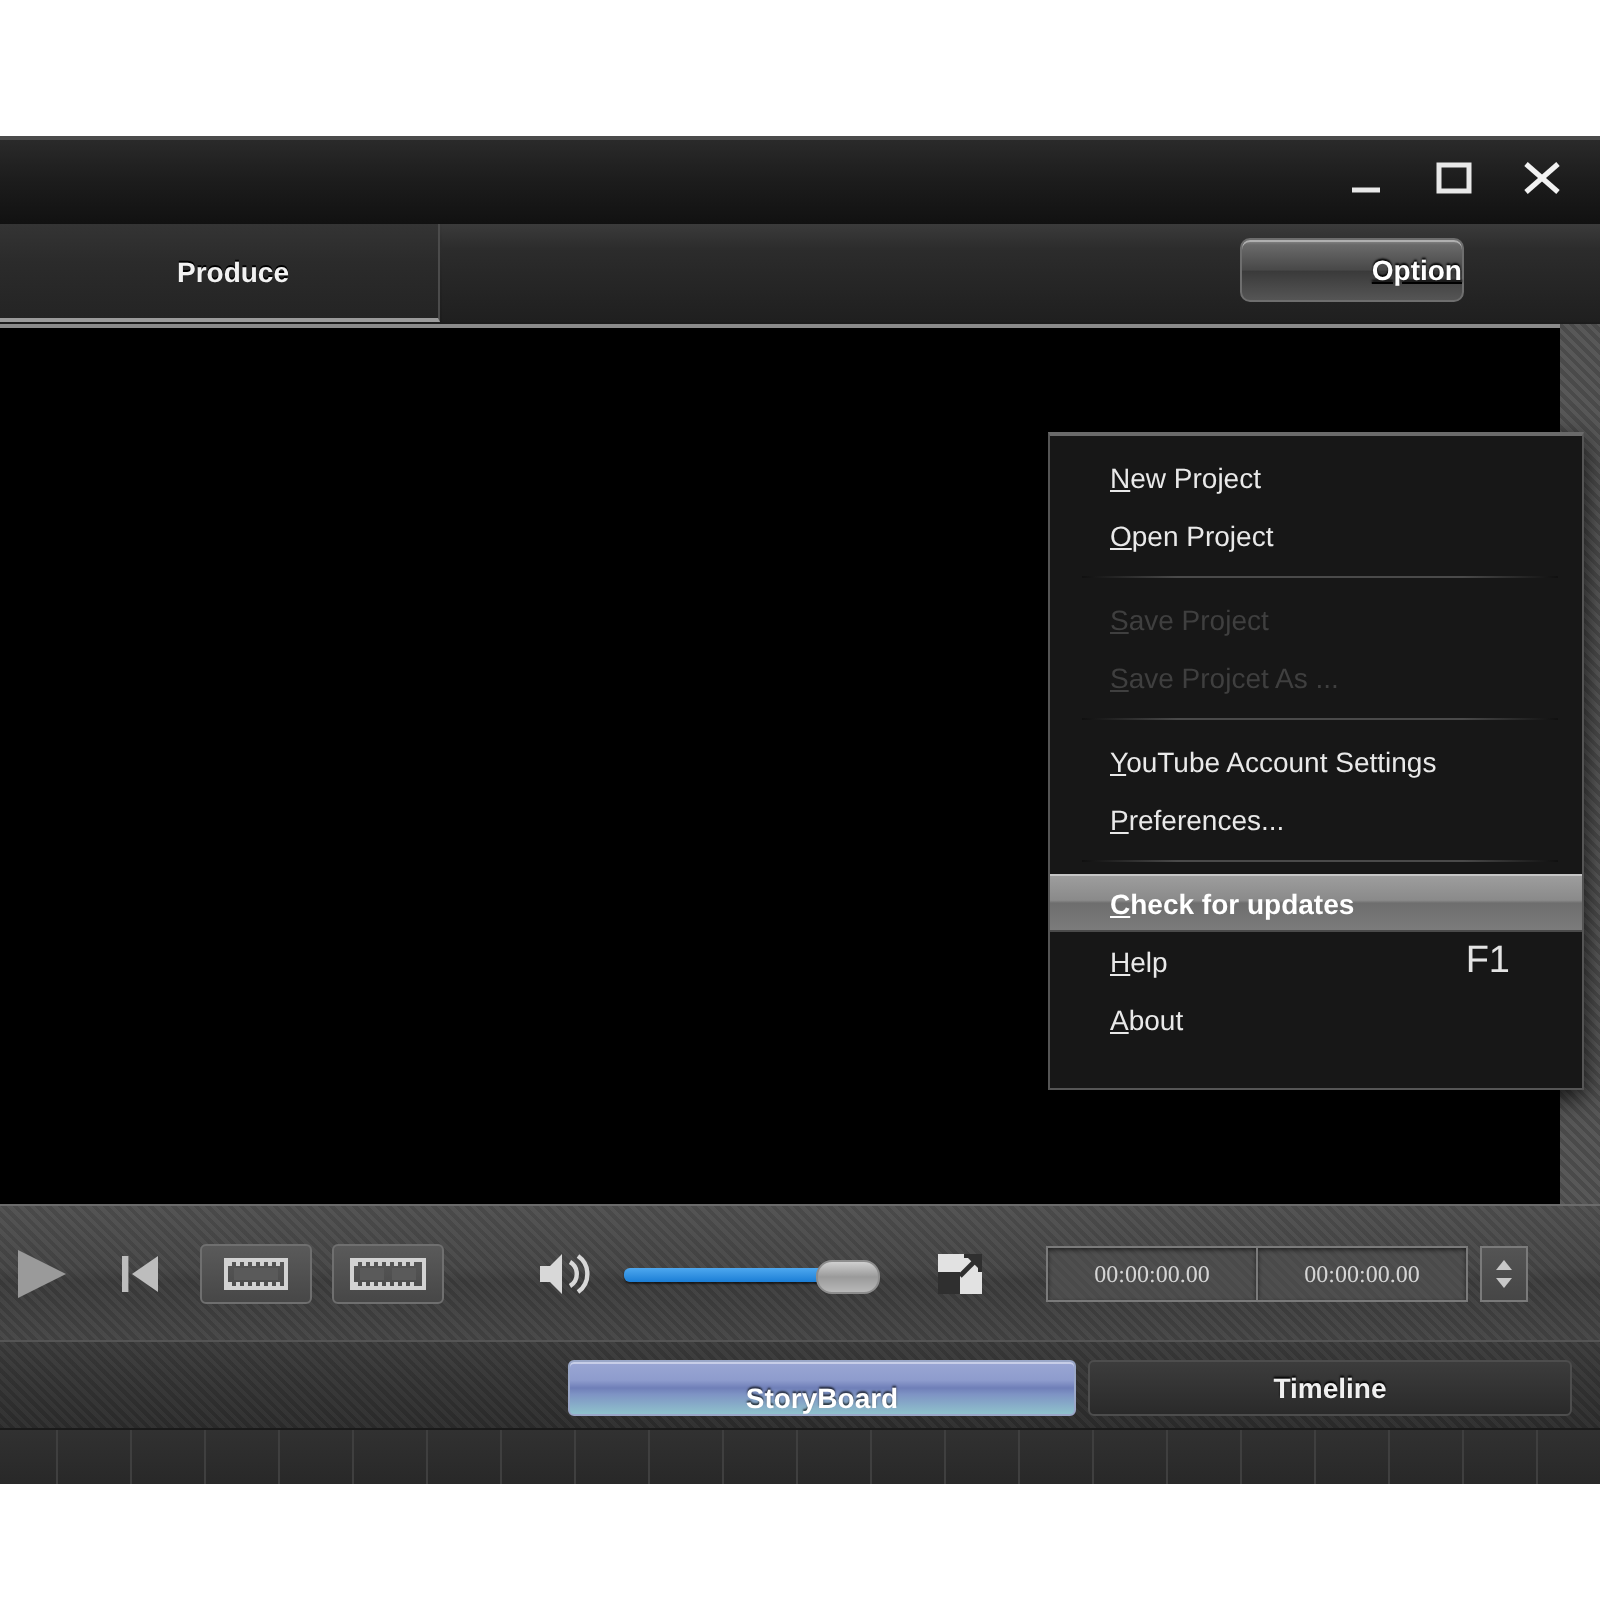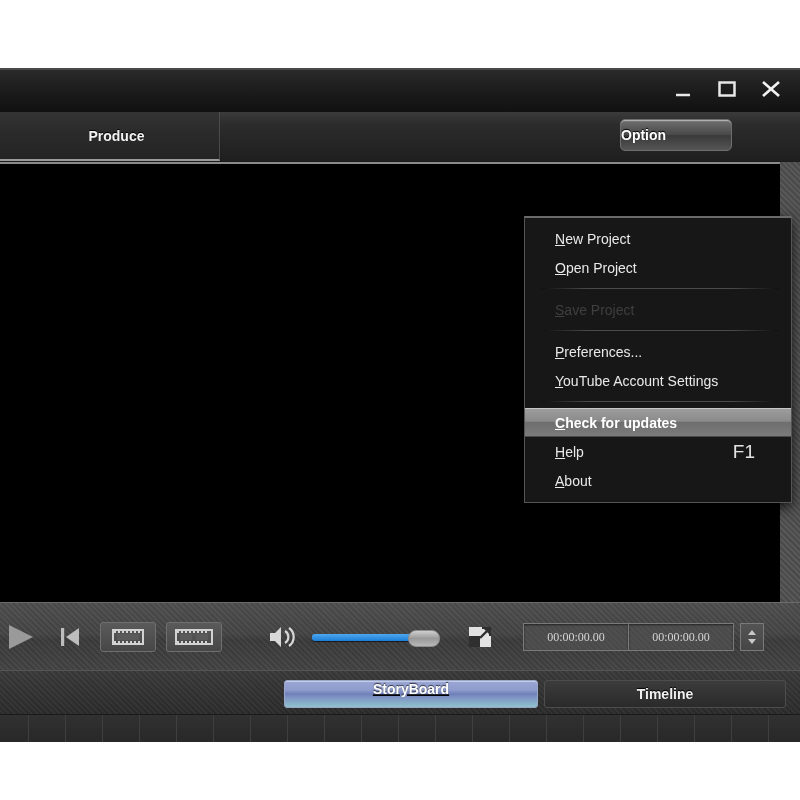--- a/index.html
+++ b/index.html
@@ -61,23 +61,24 @@
   #toolbar-gap{
     position:absolute;left:229px;top:0;right:0;height:49px;
     background:linear-gradient(to bottom,#3b3b3b 0%,#2c2c2c 25%,#1f1f1f 100%);
   }
   #option-button{
     position:absolute;right:70px;top:7px;
     width:110px;height:30px;
     border-radius:5px;
     border:1px solid #6e6e6e;
     background:linear-gradient(to bottom,#8c8c8c 0%,#6a6a6a 8%,#484848 50%,#3a3a3a 52%,#555555 100%);
-    display:flex;align-items:center;justify-content:flex-start;
+    display:flex;align-items:center;justify-content:flex-end;
     box-shadow:inset 0 1px 0 #b0b0b0;
     cursor:default;
+    text-decoration:underline;
   }
   #option-button span{
     color:#ffffff;font-size:14px;font-weight:bold;text-shadow:0 -1px 1px #000;
   }
 
   
   #video-area{
     position:absolute;left:0;top:92px;
     width:818px;height:440px;
     background:#000000;
@@ -156,24 +157,23 @@
     position:absolute;left:0;top:600px;width:100%;height:44px;
     background:
       repeating-linear-gradient(45deg,rgba(255,255,255,0.03) 0 2px,rgba(0,0,0,0.05) 2px 4px),
       linear-gradient(to bottom,#3a3a3a,#2b2b2b);
     border-top:1px solid #555;
   }
   #tab-storyboard{
     position:absolute;left:292px;top:9px;width:252px;height:26px;
     border:1px solid #9aa7c8;border-radius:3px;
     background:linear-gradient(to bottom,#9aa6d4 0%,#8e9ccd 35%,#6f7fb8 50%,#7e93c4 62%,#8fc2cc 100%);
-    display:flex;align-items:flex-start;justify-content:center;
+    display:flex;align-items:flex-end;justify-content:center;
     box-shadow:inset 0 1px 0 rgba(255,255,255,.45);
     cursor:default;
-    text-decoration:underline;
   }
   #tab-storyboard span{
     color:#ffffff;font-size:14px;font-weight:bold;text-shadow:0 -1px 1px rgba(0,0,0,.7);
   }
   #tab-timeline{
     position:absolute;left:552px;top:9px;width:240px;height:26px;
     border:1px solid #4d4d4d;border-radius:3px;
     background:linear-gradient(to bottom,#3c3c3c,#2a2a2a);
     display:flex;align-items:center;justify-content:center;
     cursor:default;
@@ -198,21 +198,21 @@
   }
 
   
   #option-menu{
     position:absolute;
     left:532px;top:146px;width:268px;
     background:#171717;
     border:1px solid #555555;
     border-top:2px solid #6a6a6a;
     box-sizing:border-box;
-    padding:6px 0 7px 0;
+    padding:6px 0 20px 0;
     z-index:50;
     box-shadow:0 4px 12px rgba(0,0,0,.8);
   }
   .menu-item{
     height:29px;display:flex;align-items:center;
     padding:0 14px 0 30px;
     color:#e9e9e9;font-size:14px;
     cursor:default;white-space:nowrap;
     box-sizing:border-box;
   }
@@ -414,26 +414,29 @@
       <div class="menu-item">
         <span class="lbl"><span class="mn">N</span>ew Project</span>
       </div>
       <div class="menu-item">
         <span class="lbl"><span class="mn">O</span>pen Project</span>
       </div>
       <div class="menu-sep"></div>
       <div class="menu-item disabled">
         <span class="lbl"><span class="mn">S</span>ave Project</span>
       </div>
+      <div class="menu-item disabled">
+        <span class="lbl"><span class="mn">S</span>ave Projcet As ...</span>
+      </div>
       <div class="menu-sep"></div>
       <div class="menu-item">
+        <span class="lbl"><span class="mn">Y</span>ouTube Account Settings</span>
+      </div>
+      <div class="menu-item">
         <span class="lbl"><span class="mn">P</span>references...</span>
-      </div>
-      <div class="menu-item">
-        <span class="lbl"><span class="mn">Y</span>ouTube Account Settings</span>
       </div>
       <div class="menu-sep"></div>
       <div class="menu-item highlighted">
         <span class="lbl"><span class="mn">C</span>heck for updates</span>
       </div>
       <div class="menu-item">
         <span class="lbl"><span class="mn">H</span>elp</span>
         <span class="shortcut">F1</span>
       </div>
       <div class="menu-item">

